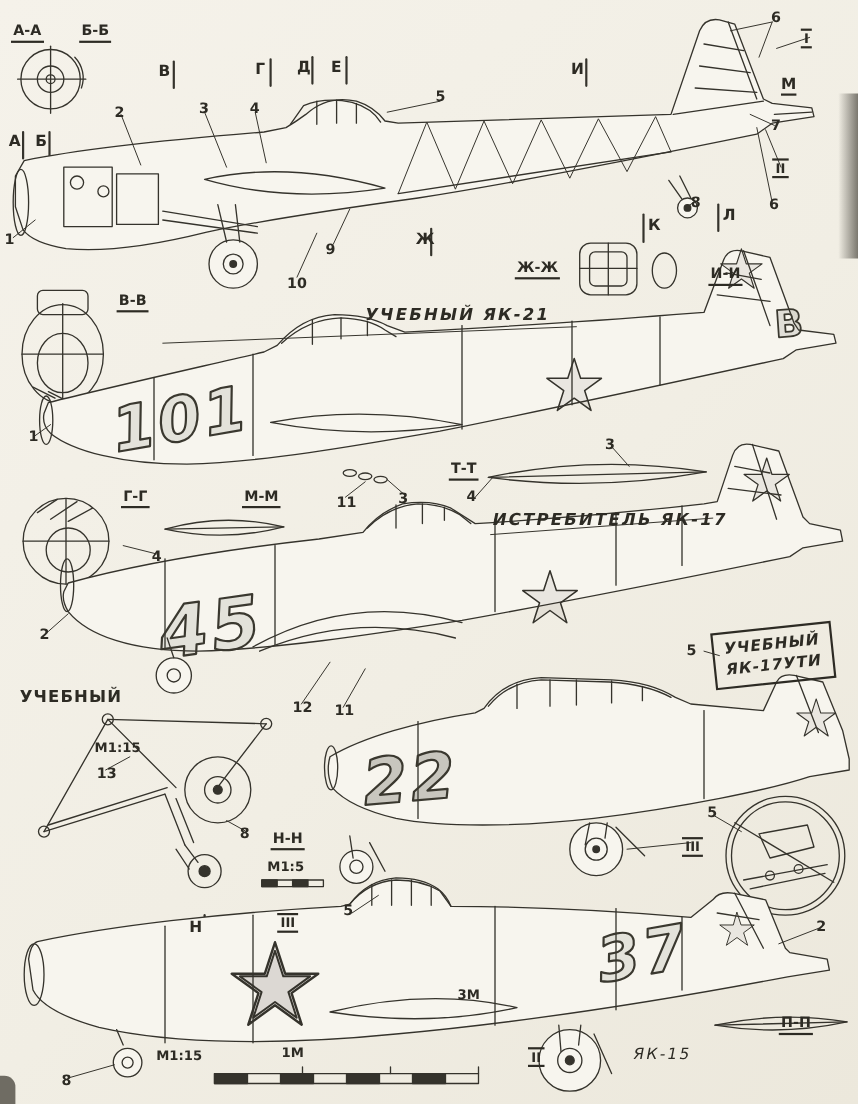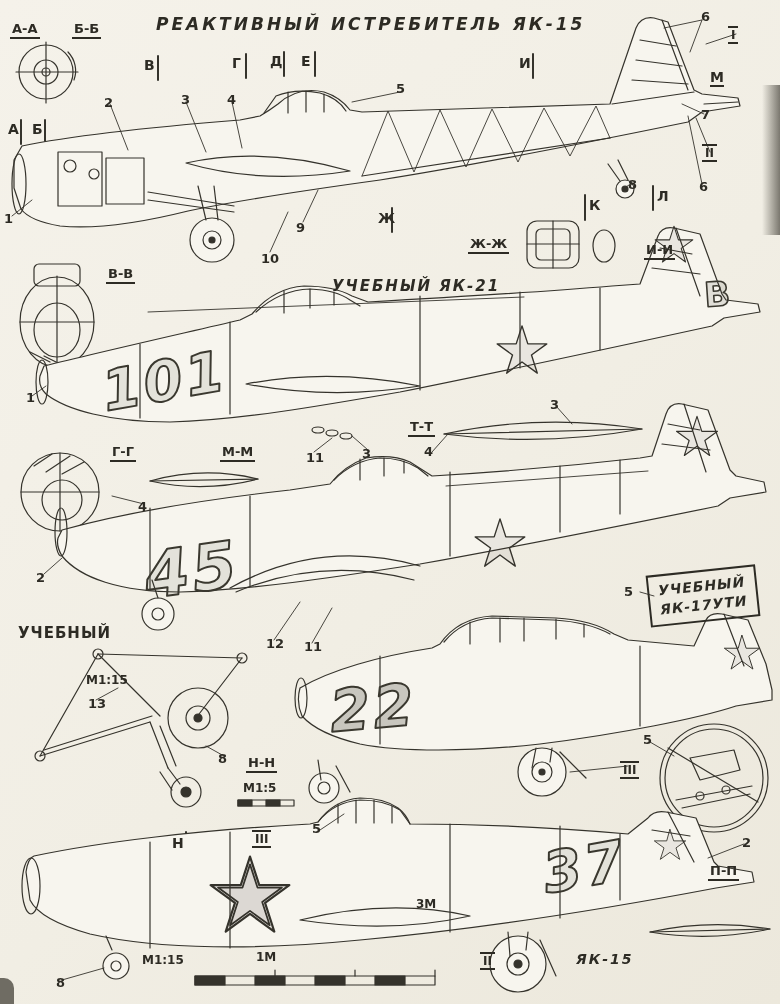--- a/index.html
+++ b/index.html
@@ -10,21 +10,21 @@
   .lbl{position:absolute;white-space:nowrap;line-height:1;}
   .t-title{font-size:17px;font-weight:bold;font-style:italic;letter-spacing:3px;}
   .t-sub{font-size:15px;font-weight:bold;font-style:italic;letter-spacing:2px;}
   .t-plain{font-size:15px;font-weight:bold;letter-spacing:1px;}
   .t-section{font-size:13px;font-weight:bold;border-bottom:2px solid #2d2b24;padding:0 2px 2px 2px;}
   .t-marker{font-size:14px;font-weight:bold;}
   .u{border-bottom:2px solid #2d2b24;padding-bottom:1px;}
   .t-callout{font-size:13px;font-weight:bold;}
   .t-roman{font-size:12px;font-weight:bold;border-top:2px solid #2d2b24;border-bottom:2px solid #2d2b24;padding:1px 3px;}
   .t-scale{font-size:12px;font-weight:bold;}
-  .t-ac{font-size:14px;font-weight:bold;font-style:italic;letter-spacing:2px;}
+  .t-ac{font-size:14px;font-weight:normal;font-style:italic;letter-spacing:2px;}
   .uti-box{border:2px solid #2d2b24;padding:5px 9px;font-size:14px;font-weight:bold;font-style:italic;
            letter-spacing:1px;line-height:1.35;text-align:center;transform:rotate(-6deg);}
   .streak{position:absolute;left:762px;top:85px;width:18px;height:150px;
           background:linear-gradient(to left,rgba(25,22,14,.55),rgba(25,22,14,0));}
   .blotch{position:absolute;left:0;top:978px;width:14px;height:26px;background:rgba(25,22,14,.6);border-radius:0 10px 0 0;}
 </style>
 </head>
 <body>
 
 <div class="sheet">
@@ -340,21 +340,20 @@
       <text transform="translate(195,592) rotate(-8)" text-anchor="middle" font-size="64" font-style="italic" font-weight="bold" letter-spacing="3" fill="rgba(60,58,48,0.10)" stroke="#3a382f" stroke-width="2">45</text>
       <text transform="translate(375,728) rotate(-5)" text-anchor="middle" font-size="58" font-style="italic" font-weight="bold" letter-spacing="3" fill="rgba(60,58,48,0.25)" stroke="#3a382f" stroke-width="2">22</text>
       <text transform="translate(588,886) rotate(-10)" text-anchor="middle" font-size="56" font-style="italic" font-weight="bold" letter-spacing="3" fill="rgba(60,58,48,0.10)" stroke="#3a382f" stroke-width="2">37</text>
       <text transform="translate(718,306) rotate(-4)" text-anchor="middle" font-size="34" font-weight="bold" fill="rgba(60,58,48,0.12)" stroke="#3a382f" stroke-width="1.6">В</text>
     </g>
   </g>
 </svg>
 
 <span class="lbl t-section" style="left:10px;top:22px">А-А</span>
 <span class="lbl t-section" style="left:72px;top:22px">Б-Б</span>
-<span class="lbl t-title" style="left:156px;top:16px">РЕАКТИВНЫЙ ИСТРЕБИТЕЛЬ ЯК-15</span>
 
 <span class="lbl t-marker" style="left:144px;top:58px">В</span>
 <span class="lbl t-marker" style="left:232px;top:56px">Г</span>
 <span class="lbl t-marker" style="left:270px;top:54px">Д</span>
 <span class="lbl t-marker" style="left:301px;top:54px">Е</span>
 <span class="lbl t-marker" style="left:519px;top:56px">И</span>
 <span class="lbl t-marker" style="left:8px;top:122px">А</span>
 <span class="lbl t-marker" style="left:32px;top:122px">Б</span>
 <span class="lbl t-marker" style="left:378px;top:211px">Ж</span>
 <span class="lbl t-marker" style="left:589px;top:198px">К</span>
@@ -383,20 +382,21 @@
 <span class="lbl t-section" style="left:106px;top:267px">В-В</span>
 <span class="lbl t-callout" style="left:26px;top:391px">1</span>
 <span class="lbl t-callout" style="left:306px;top:451px">11</span>
 <span class="lbl t-callout" style="left:362px;top:447px">3</span>
 <span class="lbl t-callout" style="left:550px;top:398px">3</span>
 <span class="lbl t-callout" style="left:424px;top:445px">4</span>
 <span class="lbl t-section" style="left:408px;top:420px">Т-Т</span>
 
 <span class="lbl t-section" style="left:110px;top:445px">Г-Г</span>
 <span class="lbl t-section" style="left:220px;top:445px">М-М</span>
+<span class="lbl t-sub" style="left:448px;top:465px">ИСТРЕБИТЕЛЬ ЯК-17</span>
 <span class="lbl t-callout" style="left:36px;top:571px">2</span>
 <span class="lbl t-callout" style="left:138px;top:500px">4</span>
 <span class="lbl t-callout" style="left:266px;top:637px">12</span>
 <span class="lbl t-callout" style="left:304px;top:640px">11</span>
 
 <span class="lbl t-plain" style="left:18px;top:626px">УЧЕБНЫЙ</span>
 <span class="lbl t-scale" style="left:86px;top:674px">М1:15</span>
 <span class="lbl t-callout" style="left:88px;top:697px">13</span>
 <span class="lbl t-callout" style="left:218px;top:752px">8</span>
 <span class="lbl t-section" style="left:246px;top:756px">Н-Н</span>
@@ -406,21 +406,21 @@
   <div>УЧЕБНЫЙ</div>
   <div>ЯК-17УТИ</div>
 </div>
 <span class="lbl t-callout" style="left:624px;top:585px">5</span>
 <span class="lbl t-callout" style="left:643px;top:733px">5</span>
 <span class="lbl t-roman" style="left:620px;top:761px">III</span>
 
 <span class="lbl t-callout" style="left:742px;top:836px">2</span>
 <span class="lbl t-callout" style="left:312px;top:822px">5</span>
 <span class="lbl t-roman" style="left:252px;top:830px">III</span>
-<span class="lbl t-section" style="left:708px;top:864px">П-П</span>
+<span class="lbl t-section" style="left:708px;top:924px">П-П</span>
 
 <span class="lbl t-callout" style="left:56px;top:976px">8</span>
 <span class="lbl t-scale" style="left:142px;top:954px">М1:15</span>
 <span class="lbl t-scale" style="left:256px;top:951px">1М</span>
 <span class="lbl t-scale" style="left:336px;top:1006px">2М</span>
 <span class="lbl t-scale" style="left:416px;top:898px">3М</span>
 <span class="lbl t-roman" style="left:480px;top:952px">II</span>
 <span class="lbl t-ac" style="left:576px;top:952px">ЯК-15</span>
 
 <div class="streak"></div>

